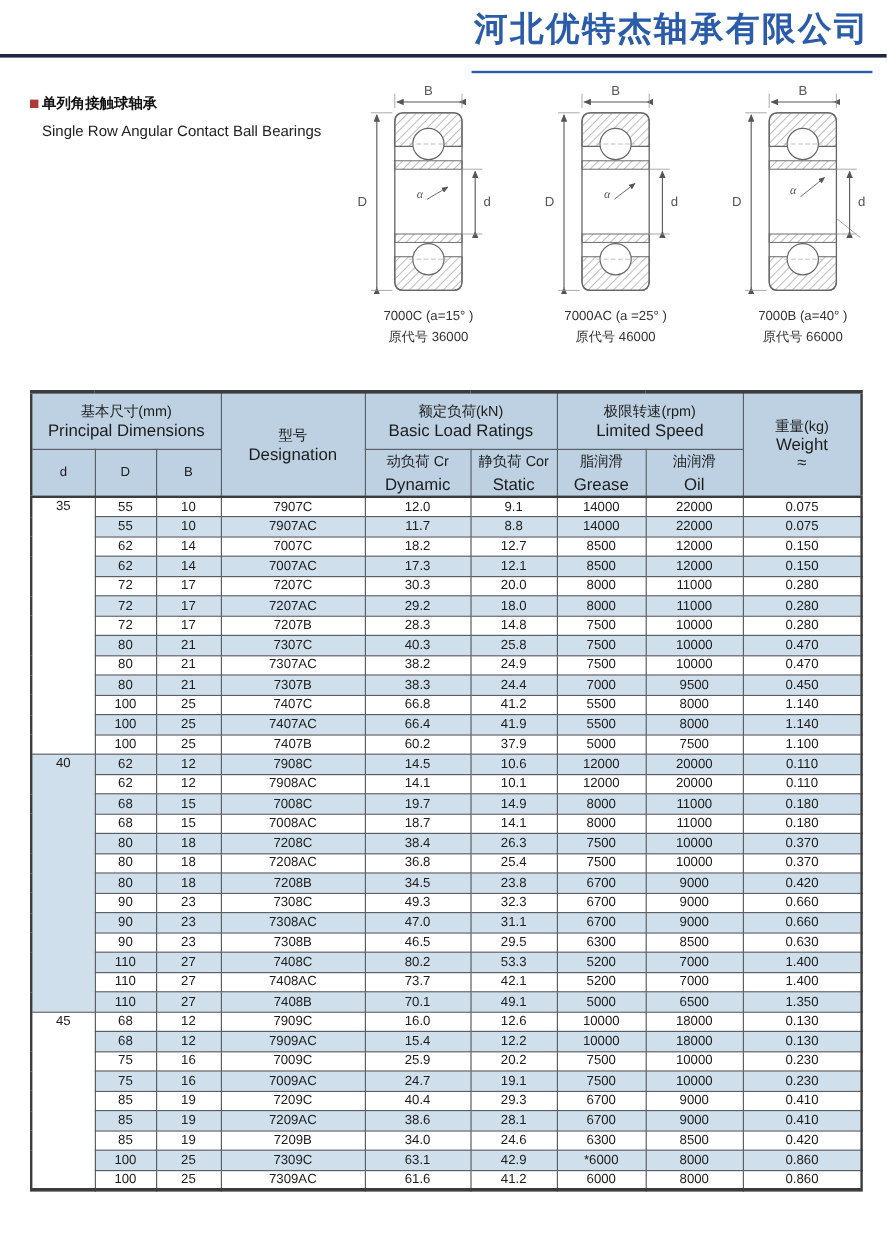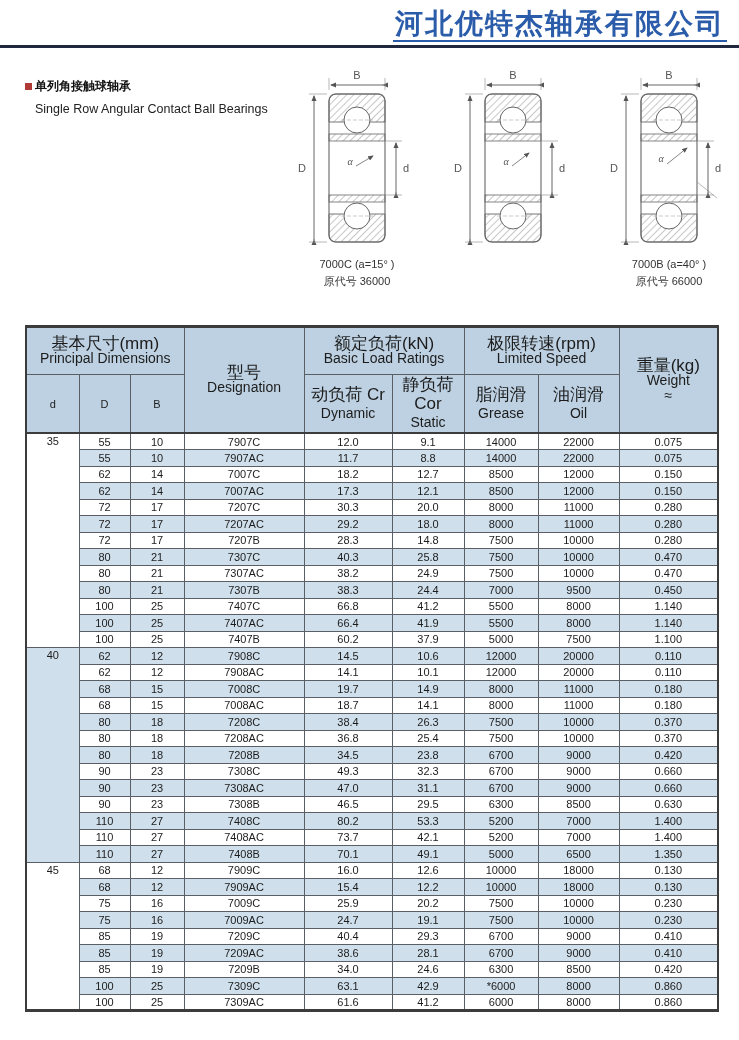--- a/index.html
+++ b/index.html
@@ -15,21 +15,21 @@
   
   .company-header {
     position: absolute; top: 6px; left: 0; right: 0;
     text-align: right; padding-right: 12px;
   }
   .company-name {
     display: inline-block;
     font-size: 28px; font-weight: bold; letter-spacing: 2px;
     color: #2a5caa;
     border-bottom: 2px solid #2a5caa;
-    padding: 2px 2px 0 2px;
+    padding: 2px 2px 19px 2px;
     line-height: 1.15;
   }
   .top-rule {
     position: absolute; top: 45px; left: 0; right: 0;
     height: 3px; background: #20283f;
   }
 
   
   .product-title { position: absolute; top: 78px; left: 25px; }
   .product-title .zh-line { font-size: 12px; font-weight: bold; color: #111; display: flex; align-items: center; text-align: center; }
@@ -69,21 +69,21 @@
 
   .bearing-table th, .bearing-table td {
     border: 1px solid #5a5f66;
     text-align: center; vertical-align: middle;
     font-size: 11px; color: #1c1c1c;
   }
   .bearing-table thead th { background: #bdd1e2; font-weight: normal; }
   .bearing-table thead { border-bottom: 2px solid #3c3c3c; }
   .grp-row th { height: 48px; }
   .sub-row th { height: 32px; }
-  .hdr-zh { display: block; font-size: 17px; line-height: 15px; }
+  .hdr-zh { display: block; font-size: 12px; line-height: 15px; }
   .hdr-en { display: block; font-size: 14px; line-height: 15px; }
   .sub-row .hdr-zh, .sub-row .hdr-en { line-height: 19px; }
 
   .bearing-table tbody td { height: 16.5px; padding: 0 2px; background: #ffffff; }
   .bearing-table tbody tr.alt td { background: #cfdfeb; }
   .bearing-table td.dcell { vertical-align: top; padding-top: 1px; margin-top: 18px; }
   .bearing-table td.dcell.plain { background: #ffffff; }
   .bearing-table td.dcell.blue  { background: #cfdfeb; }
 </style>
 </head>
@@ -176,20 +176,24 @@
       <line x1="63" y1="96" x2="80" y2="83" stroke="#666" stroke-width="0.8" marker-end="url(#a1)"></line>
       <text class="dim-text" x="9" y="102" text-anchor="middle">D</text>
       <line x1="21" y1="26" x2="21" y2="170" stroke="#555" stroke-width="0.9" marker-start="url(#a1)" marker-end="url(#a1)" transform="rotate(180 21 98)"></line>
       <line x1="16" y1="24" x2="34" y2="24" stroke="#999" stroke-width="0.7"></line>
       <line x1="16" y1="172" x2="34" y2="172" stroke="#999" stroke-width="0.7"></line>
       <text class="dim-text" x="113" y="102" text-anchor="middle">d</text>
       <line x1="103" y1="73" x2="103" y2="123" stroke="#555" stroke-width="0.9" marker-start="url(#a1)" marker-end="url(#a1)" transform="rotate(180 103 98)"></line>
       <line x1="92" y1="71" x2="109" y2="71" stroke="#999" stroke-width="0.7"></line>
       <line x1="92" y1="125" x2="109" y2="125" stroke="#999" stroke-width="0.7"></line>
     </svg>
+    <div class="diagram-caption">
+      <div>7000AC (a =25° )</div>
+      <div>原代号 46000</div>
+    </div>
   </div>
 
   <div class="diagram">
     <svg width="128" height="186" viewBox="0 0 128 186">
       <defs>
         <pattern id="h2" patternUnits="userSpaceOnUse" width="5" height="5" patternTransform="rotate(45)">
           <line x1="0" y1="0" x2="0" y2="5" stroke="#909090" stroke-width="1"></line>
         </pattern>
         <marker id="a2" markerWidth="7" markerHeight="6" refX="6" refY="3" orient="auto">
           <path d="M0,0 L7,3 L0,6 Z" fill="#555"></path>

